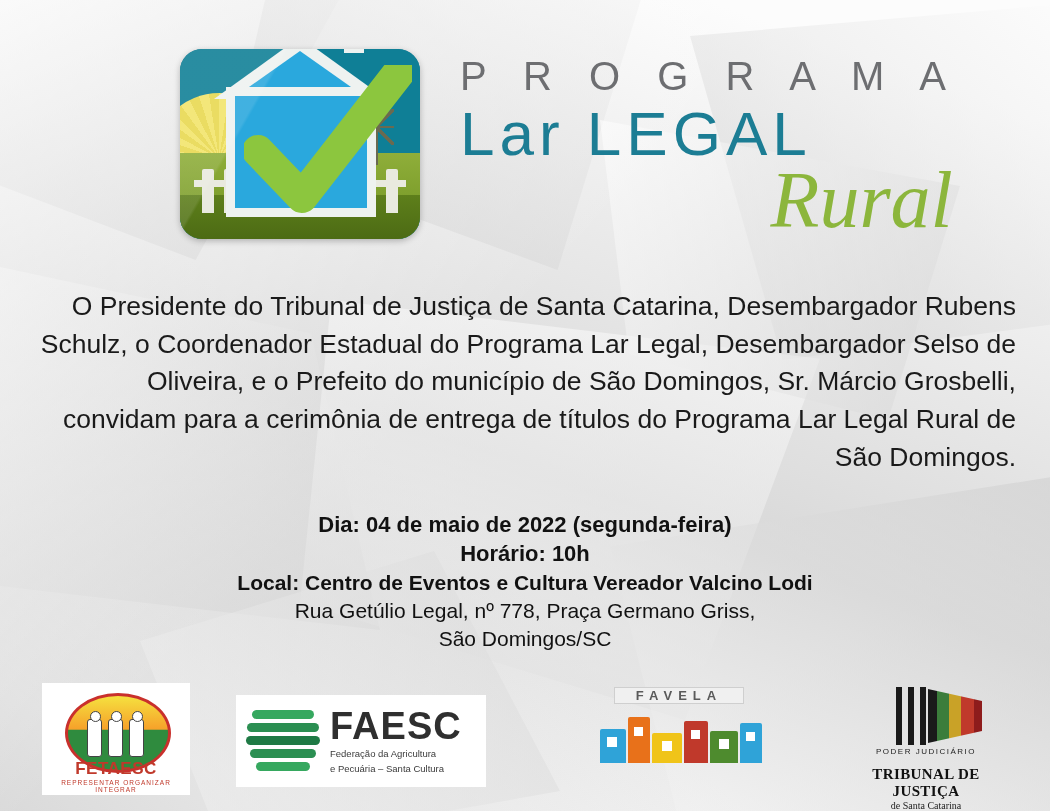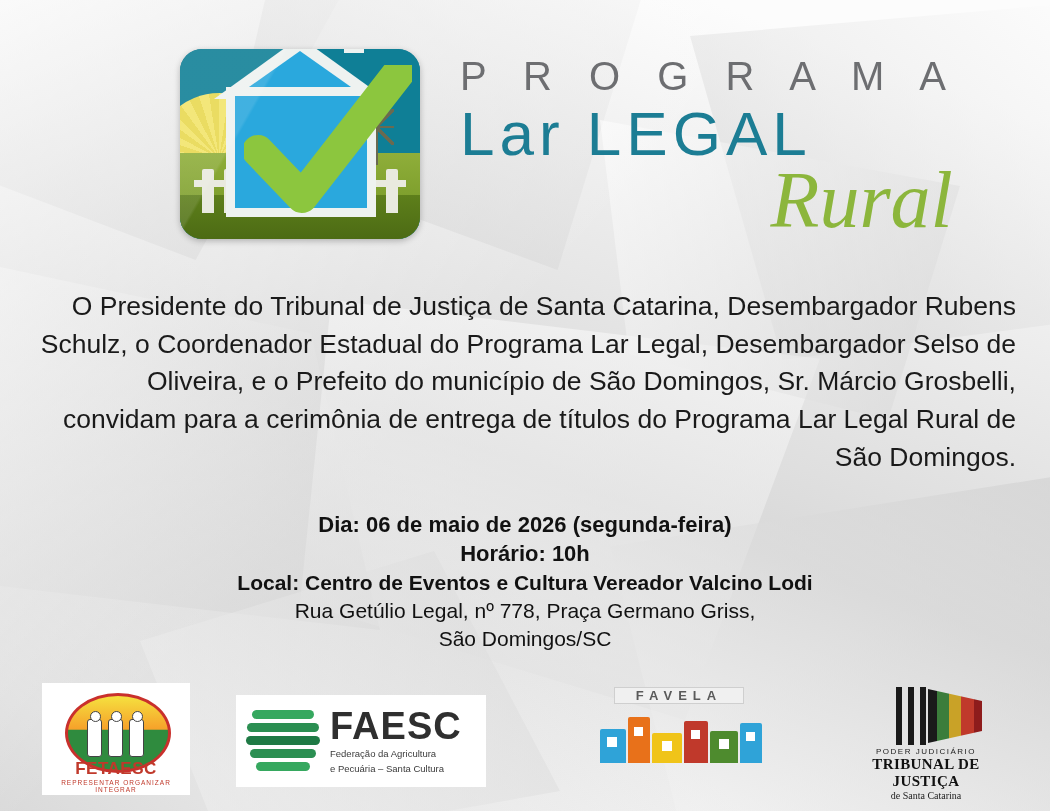--- a/index.html
+++ b/index.html
@@ -210,21 +210,21 @@
   
   .tjsc { right: 36px; bottom: 14px; width: 176px; height: 100px; text-align:center; }
   .tjsc-mark { position:relative; height:58px; }
   .tjsc-bars { position:absolute; left:50%; transform:translateX(-50%); top:0; height:58px; width:120px; }
   .tjsc-b { position:absolute; top:0; width:6px; height:58px; background:#1a1a1a; }
   .tjsc-wing { position:absolute; top:2px; left:62px; width:54px; height:54px;
     background: linear-gradient(90deg,#1a1a1a 0 16%, #3b7d3b 16% 38%, #c9a227 38% 62%, #c0392b 62% 86%, #8e1c1c 86% 100%);
     clip-path: polygon(0 0, 100% 22%, 100% 78%, 0 100%);
   }
   .tjsc-t1 { font-size:8px; letter-spacing:1.5px; color:#222; margin-top:2px; }
-  .tjsc-t2 { font-family:"Liberation Serif", serif; font-size:15px; font-weight:bold; color:#111; letter-spacing:0.4px; }
+  .tjsc-t2 { font-family:"Liberation Serif", serif; font-size:15px; font-weight:bold; color:#111; letter-spacing:0.4px;margin-top:10px; }
   .tjsc-t3 { font-family:"Liberation Serif", serif; font-size:10px; color:#222; }
 </style>
 </head>
 <body>
 
 <div class="poster">
 
   <div class="facet f1"></div>
   <div class="facet f2"></div>
   <div class="facet f3"></div>
@@ -270,21 +270,21 @@
       <div class="logo-text">
         <div class="lt-programa">P R O G R A M A</div>
         <div class="lt-larlegal">Lar LEGAL</div>
         <div class="lt-rural">Rural</div>
       </div>
     </div>
 
     <div class="invite">O Presidente do Tribunal de Justiça de Santa Catarina, Desembargador Rubens Schulz, o  Coordenador Estadual do Programa Lar Legal, Desembargador Selso de Oliveira, e o Prefeito do município de São Domingos, Sr. Márcio Grosbelli, convidam para a cerimônia de entrega de títulos do Programa Lar Legal Rural de São Domingos.</div>
 
     <div class="details">
-      <div class="det-line det-bold">Dia: 06 de maio de 2026 (segunda-feira)</div>
+      <div class="det-line det-bold">Dia: 04 de maio de 2022 (segunda-feira)</div>
       <div class="det-line det-bold">Horário: 10h</div>
       <div class="det-line det-bold local">Local:  Centro de Eventos e Cultura Vereador Valcino Lodi</div>
       <div class="det-line det-reg">Rua Getúlio Legal, nº 778, Praça Germano Griss,</div>
       <div class="det-line det-reg">São Domingos/SC</div>
     </div>
 
   </div>
 
   <div class="footer">
 

